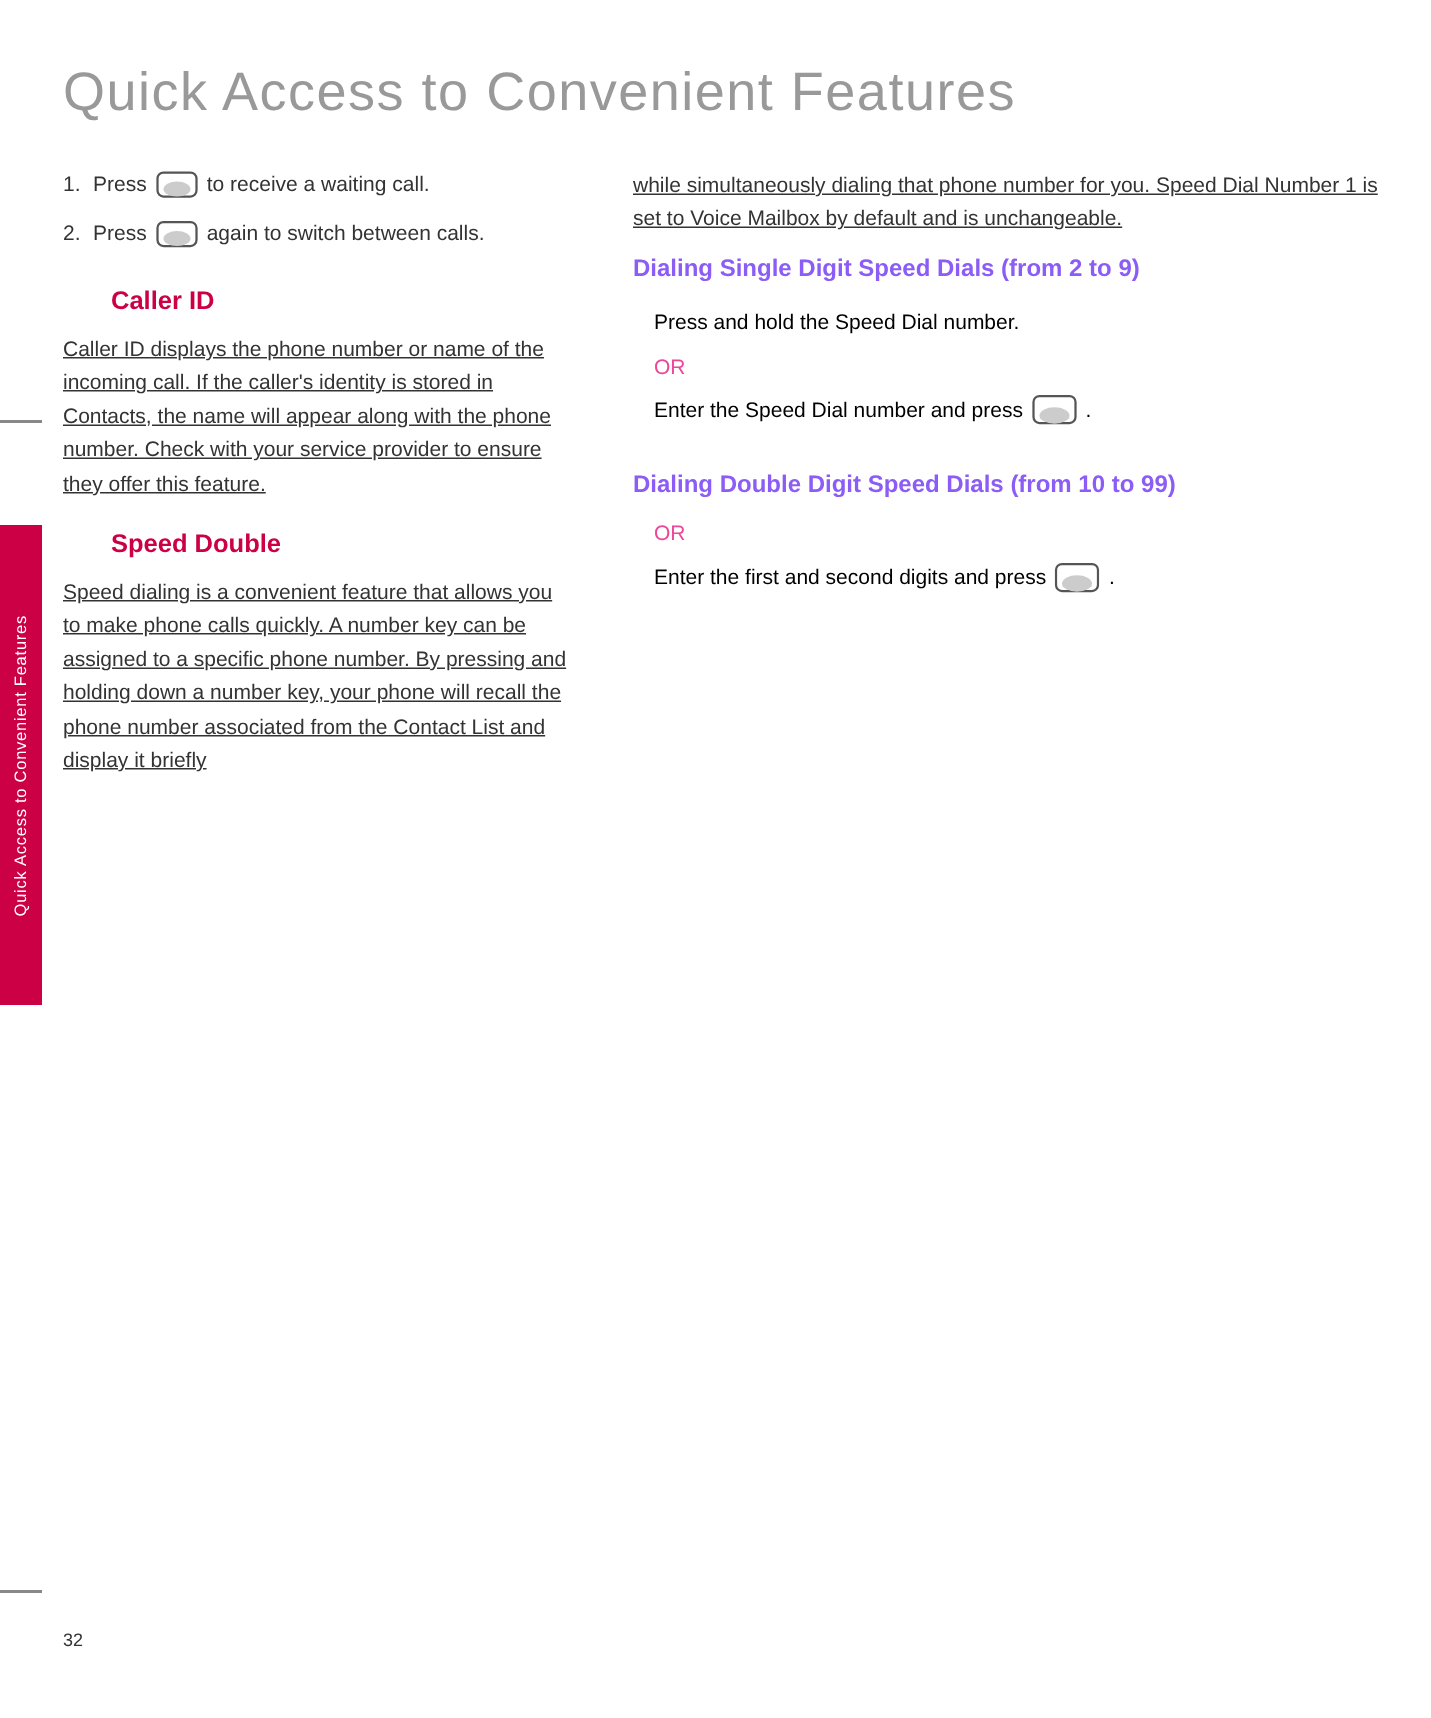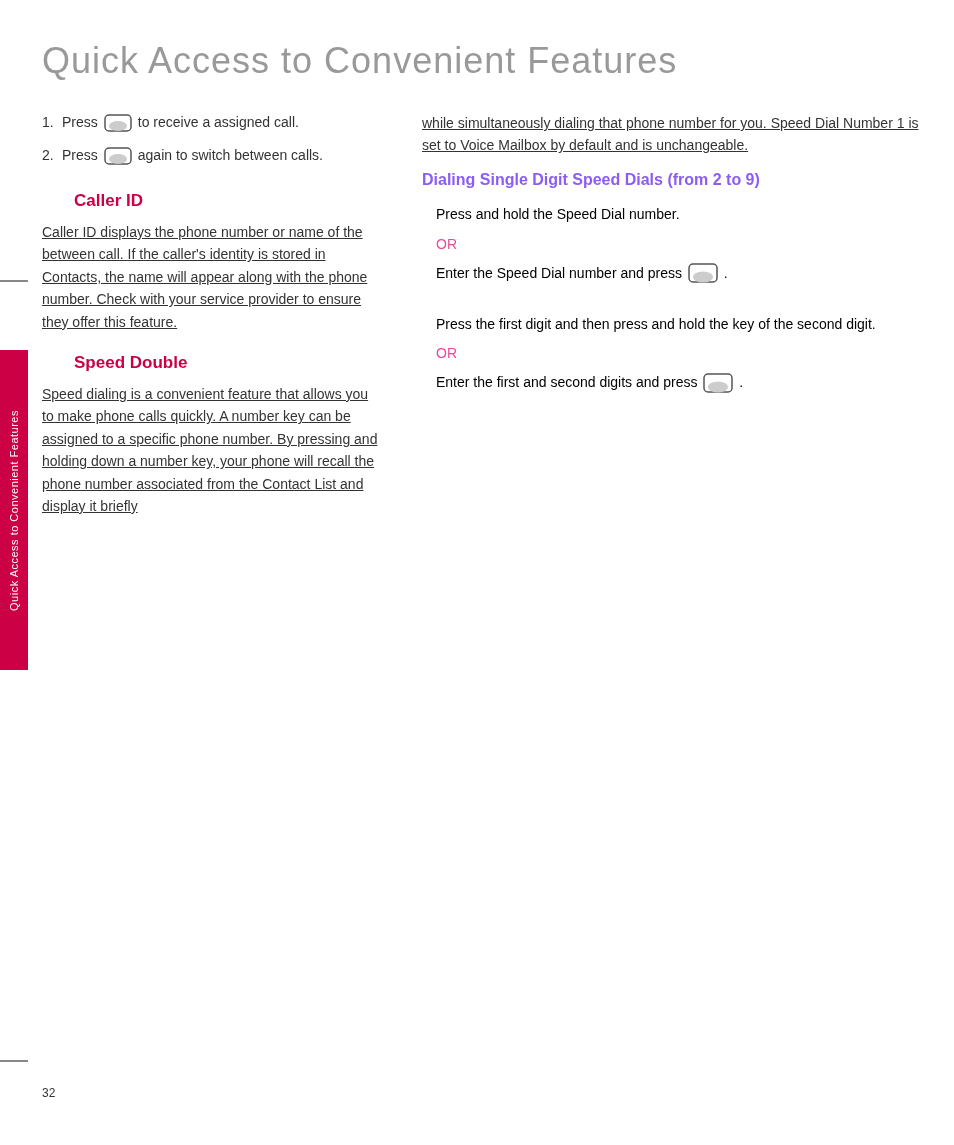--- a/index.html
+++ b/index.html
@@ -226,42 +226,42 @@
             <span class="num">1.</span>
             <span class="list-content">
               <span>Press</span>
               <span class="phone-icon">
                 <svg viewBox="0 0 28 20" xmlns="http://www.w3.org/2000/svg">
                   <rect x="1" y="2" width="26" height="16" rx="4" ry="4" fill="none" stroke="#555" stroke-width="1.5"></rect>
                   <path d="M5 14 Q14 8 23 14" fill="#aaa" stroke="none"></path>
                   <ellipse cx="14" cy="13" rx="9" ry="5" fill="#ccc" stroke="none"></ellipse>
                 </svg>
               </span>
-              <span>to receive a assigned call.</span>
+              <span>to receive a waiting call.</span>
             </span>
           </li>
           <li>
             <span class="num">2.</span>
             <span class="list-content">
               <span>Press</span>
               <span class="phone-icon">
                 <svg viewBox="0 0 28 20" xmlns="http://www.w3.org/2000/svg">
                   <rect x="1" y="2" width="26" height="16" rx="4" ry="4" fill="none" stroke="#555" stroke-width="1.5"></rect>
                   <path d="M5 14 Q14 8 23 14" fill="#aaa" stroke="none"></path>
                   <ellipse cx="14" cy="13" rx="9" ry="5" fill="#ccc" stroke="none"></ellipse>
                 </svg>
               </span>
               <span>again to switch between calls.</span>
             </span>
           </li>
         </ul>
 
         <div>
           <div class="section-header">Caller ID</div>
-          <p class="body-text">Caller ID displays the phone number or name of the between call. If the caller's identity is stored in Contacts, the name will appear along with the phone number. Check with your service provider to ensure they offer this feature.</p>
+          <p class="body-text">Caller ID displays the phone number or name of the incoming call. If the caller's identity is stored in Contacts, the name will appear along with the phone number. Check with your service provider to ensure they offer this feature.</p>
         </div>
 
         <div>
           <div class="section-header">Speed Double</div>
           <p class="body-text">Speed dialing is a convenient feature that allows you to make phone calls quickly. A number key can be assigned to a specific phone number. By pressing and holding down a number key, your phone will recall the phone number associated from the Contact List and display it briefly</p>
         </div>
 
       </div>
 
       <div class="col-right">
@@ -278,21 +278,21 @@
               <svg width="30" height="22" viewBox="0 0 30 22" xmlns="http://www.w3.org/2000/svg">
                 <rect x="1" y="1" width="28" height="18" rx="4" ry="4" fill="none" stroke="#555" stroke-width="1.5"></rect>
                 <path d="M5 16 Q15 9 25 16" fill="#bbb" stroke="none"></path>
                 <ellipse cx="15" cy="14" rx="10" ry="5.5" fill="#ccc" stroke="none"></ellipse>
               </svg>
             </span> .
           </p>
         </div>
 
         <div class="right-section">
-          <p class="right-body">Press the first digit and then press and hold the key of the second digit.</p>
+          <div class="right-header">Dialing Double Digit Speed Dials (from 10 to 99)</div>
           <p class="or-text">OR</p>
           <p class="right-body">
             Enter the first and second digits and press
             <span class="inline-phone">
               <svg width="30" height="22" viewBox="0 0 30 22" xmlns="http://www.w3.org/2000/svg">
                 <rect x="1" y="1" width="28" height="18" rx="4" ry="4" fill="none" stroke="#555" stroke-width="1.5"></rect>
                 <path d="M5 16 Q15 9 25 16" fill="#bbb" stroke="none"></path>
                 <ellipse cx="15" cy="14" rx="10" ry="5.5" fill="#ccc" stroke="none"></ellipse>
               </svg>
             </span> .

